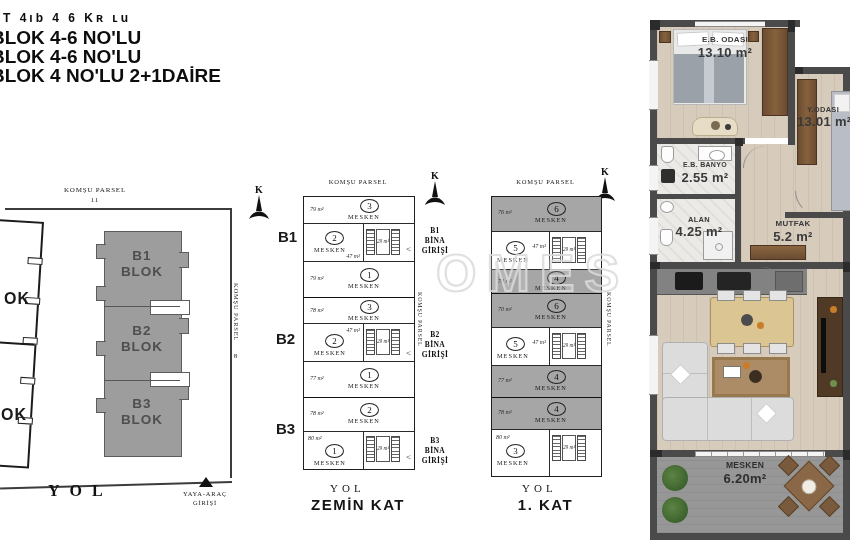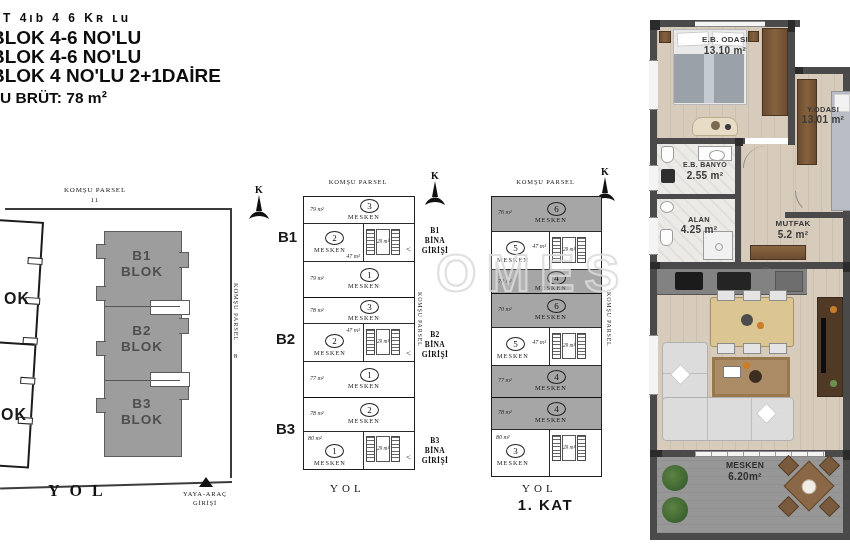--- a/index.html
+++ b/index.html
@@ -51,33 +51,32 @@
   .wood{position:absolute;background:#d7cbbc;
         background-image:repeating-linear-gradient(90deg,rgba(90,70,50,0.08) 0,rgba(90,70,50,0.08) 1px,transparent 1px,transparent 13px);}
   .marble{position:absolute;background:#eceae6;
         background-image:repeating-linear-gradient(45deg,rgba(150,150,150,0.12) 0,rgba(150,150,150,0.12) 2px,transparent 2px,transparent 9px);}
   .concrete{position:absolute;background:#979797;
         background-image:repeating-linear-gradient(0deg,rgba(0,0,0,0.05) 0,rgba(0,0,0,0.05) 1px,transparent 1px,transparent 8px);}
   .brown{position:absolute;background:linear-gradient(90deg,#6d4e33,#85613e 50%,#6d4e33);border:1px solid #4c3420;box-sizing:border-box;}
   .whitef{position:absolute;background:#fdfdfd;border:1px solid #9b9b9b;box-sizing:border-box;}
   .rlabel{position:absolute;font-weight:bold;color:#3a3a3a;text-align:center;line-height:1.25;
           font-size:8px;letter-spacing:0.3px;z-index:20;white-space:nowrap;}
-  .rlabel .ar{font-size:10px;}
+  .rlabel .ar{font-size:13px;}
   .arc{position:absolute;border:0;box-sizing:border-box;}
 </style>
 </head>
 <body>
 
 <div class="canvas">
 
   <div class="hline" style="left:3px;top:11px;font-size:12px;letter-spacing:3px;">T 4ıb 4 6 Kʀ ʟu</div>
   <div class="hline" style="left:-9px;top:27px;font-size:19px;">BLOK 4-6 NO'LU</div>
   <div class="hline" style="left:-9px;top:46px;font-size:19px;">BLOK 4-6 NO'LU</div>
   <div class="hline" style="left:-9px;top:65px;font-size:19px;">BLOK 4 NO'LU 2+1DAİRE</div>
-  <div class="hline" style="left:0px;top:89px;font-size:15.5px;">U BRÜT: 78 m²</div>
 
   <div>
 
     <div class="boundary" style="left:5px;top:208px;width:226px;height:1.6px;"></div>
     <div class="boundary" style="left:230px;top:208px;width:1.6px;height:270px;"></div>
     <div class="boundary" style="left:0px;top:481px;width:232px;height:1.6px;transform:rotate(-1.6deg);transform-origin:100% 50%;"></div>
 
     <div class="plabel" style="left:40px;top:186px;width:110px;font-size:7px;">KOMŞU PARSEL</div>
     <div class="plabel" style="left:40px;top:196px;width:110px;font-size:7px;">11</div>
     <div class="vlabel" style="left:233px;top:283px;font-size:6.5px;">KOMŞU PARSEL</div>
@@ -242,20 +241,21 @@
   <div class="entry" style="left:416px;top:436px;width:38px;">
     <div>B3</div>
       <div>BİNA</div>
       <div>GİRİŞİ</div>
   </div>
   <div class="arrowchar" style="left:406px;top:244px;">&lt;</div>
   <div class="arrowchar" style="left:406px;top:348px;">&lt;</div>
   <div class="arrowchar" style="left:406px;top:452px;">&lt;</div>
 
   <div class="yol" style="left:330px;top:482px;">YOL</div>
+  <div class="plantitle" style="left:303px;top:496px;width:110px;">ZEMİN KAT</div>
 
   <div class="plabel" style="left:491px;top:178px;width:109px;">KOMŞU PARSEL</div>
   <div class="plan" style="left:491px;top:196px;width:109px;height:279px;">
 
     <div class="urow first gray" style="top:0;height:34px;">
       <div class="ucirc" style="left:55px;top:5px;">6</div>
       <div class="umes" style="left:43px;top:19px;">MESKEN</div>
       <div class="uarea" style="left:6px;top:12px;">76 m²</div>
     </div>
 

